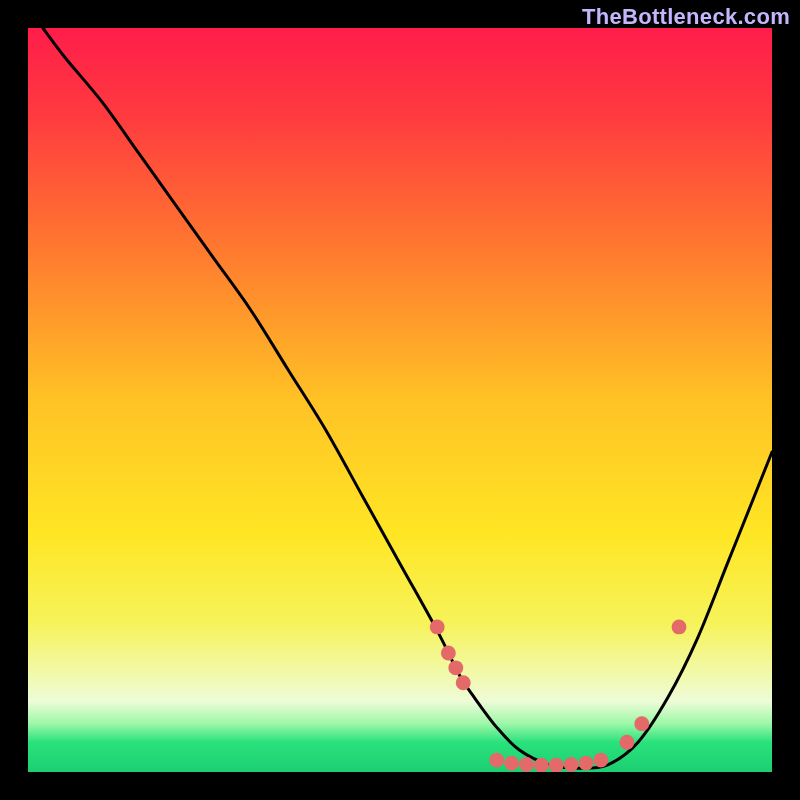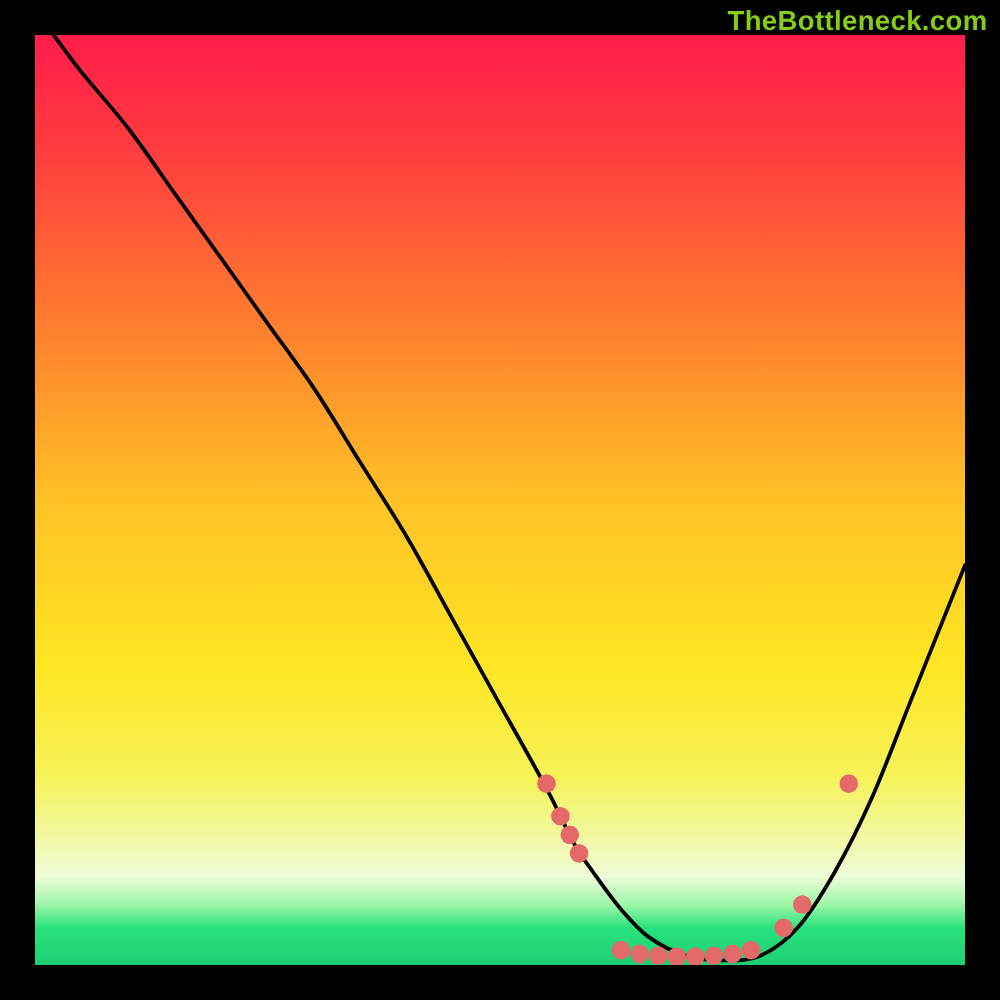--- a/index.html
+++ b/index.html
@@ -13,21 +13,21 @@
   }
   .frame {
     position: absolute;
     inset: 0;
     background: #000;
   }
   .watermark {
     position: absolute;
     top: 4px;
     right: 10px;
-    color: #84cc16;
+    color: #c4b5fd;
     font-size: 22px;
     font-weight: 600;
     letter-spacing: 0.3px;
     user-select: none;
     text-align: right;
   }
   
   .plot {
     position: absolute;
     left: 28px;

